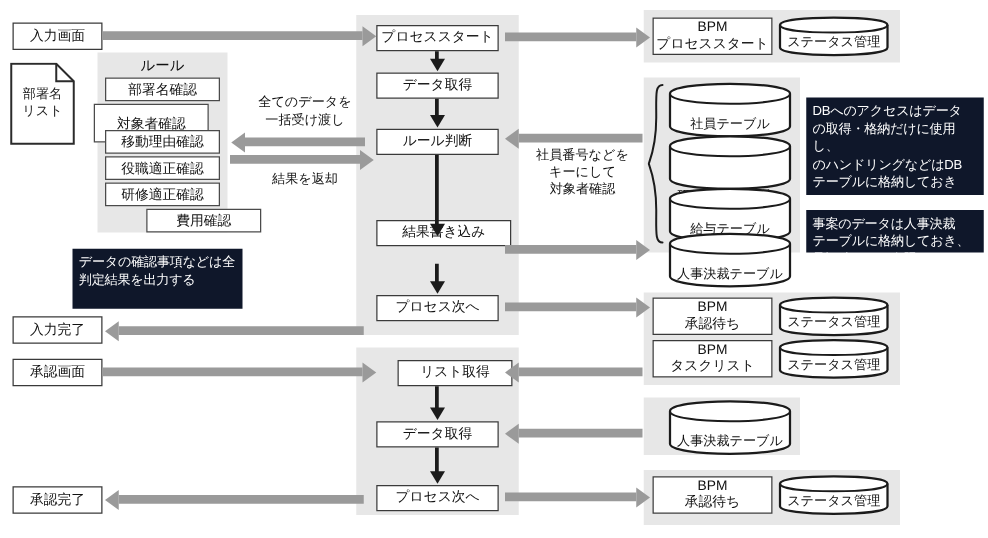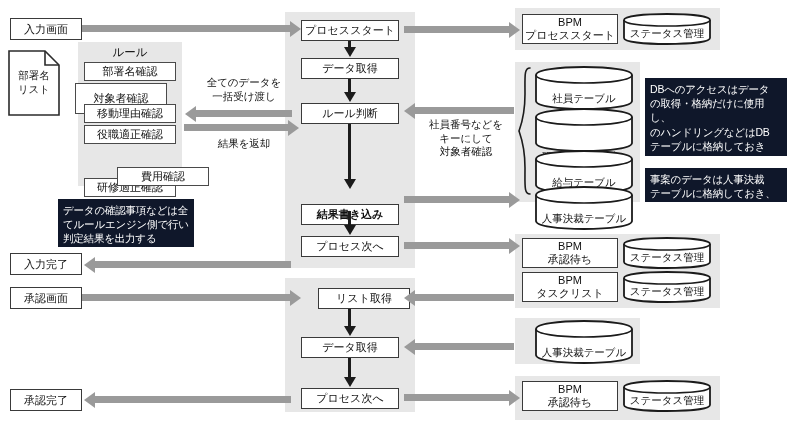--- a/index.html
+++ b/index.html
@@ -129,43 +129,42 @@
   </div>
   <div class="abs rule-item" style="left:75px;top:83px;width:92px;height:31px;">
     <span>対象者確認</span>
   </div>
   <div class="abs rule-item" style="left:84px;top:104px;width:92px;height:19px;text-align:right;">
     <span>移動理由確認</span>
   </div>
   <div class="abs rule-item" style="left:84px;top:125px;width:92px;height:19px;">
     <span>役職適正確認</span>
   </div>
-  <div class="abs rule-item" style="left:84px;top:146px;width:92px;height:19px;margin-top:32px;">
+  <div class="abs rule-item" style="left:84px;top:146px;width:92px;height:19px;">
     <span>研修適正確認</span>
   </div>
   <div class="abs rule-item" style="left:84px;top:167px;width:92px;height:19px;margin-left:33px;">
     <span>費用確認</span>
   </div>
 
   <div class="abs note" style="left:58px;top:199px;width:136px;height:48px;">
     <div>データの確認事項などは全</div>
-    <div>てルールエンジン側で行い</div>
     <div>判定結果を出力する</div>
   </div>
 
   <div class="abs box" style="left:301px;top:20px;width:98px;height:21px;">
     <span>プロセススタート</span>
   </div>
   <div class="abs box" style="left:301px;top:58px;width:98px;height:21px;">
     <span>データ取得</span>
   </div>
   <div class="abs box" style="left:301px;top:103px;width:98px;height:21px;">
     <span>ルール判断</span>
   </div>
-  <div class="abs box" style="left:301px;top:204px;width:98px;height:21px;font-weight:bold;">
+  <div class="abs box" style="left:301px;top:176px;width:108px;height:21px;">
     <span>結果書き込み</span>
   </div>
   <div class="abs box" style="left:301px;top:236px;width:98px;height:21px;">
     <span>プロセス次へ</span>
   </div>
 
   <div class="varrow" style="left:348px;top:41px;height:7px;">
       <i class="vhead"></i>
     </div>
   <div class="varrow" style="left:348px;top:79px;height:14px;">

